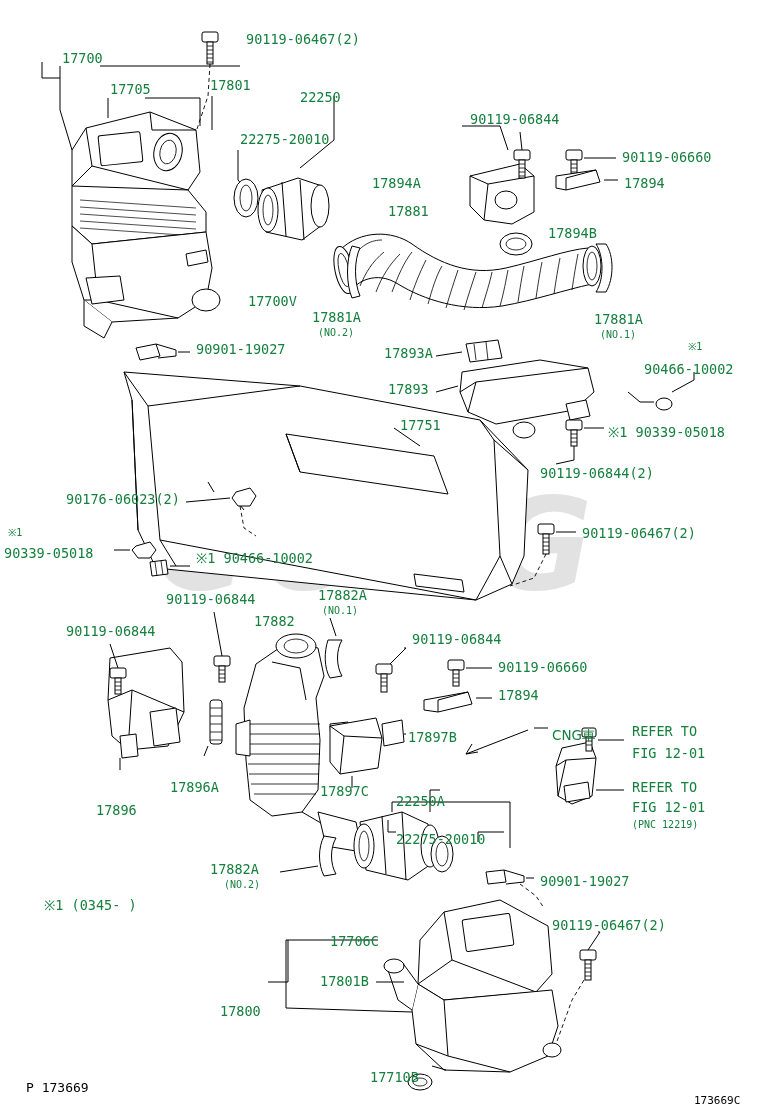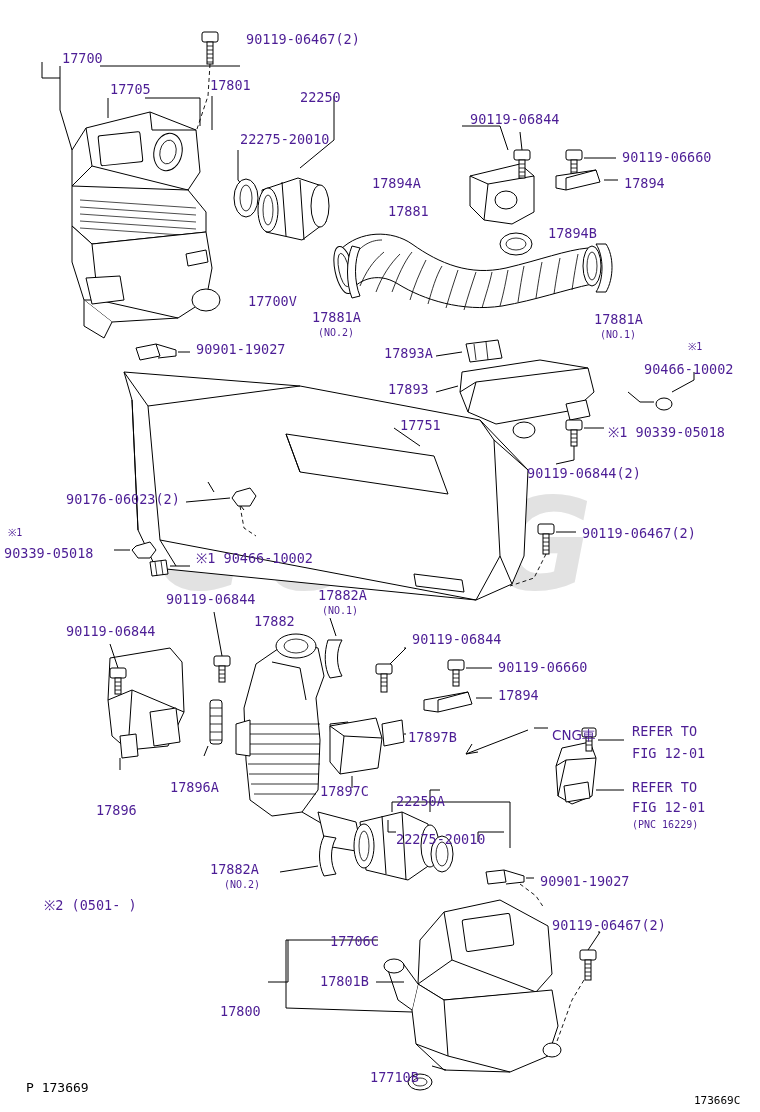--- a/index.html
+++ b/index.html
@@ -34,21 +34,21 @@
     font-weight: bold;
     font-style: italic;
     font-size: 128px;
     letter-spacing: 14px;
     color: #e2e2e2;
   }
   .lbl {
     position: absolute;
     font-family: "DejaVu Sans Mono", monospace;
     font-size: 13.5px;
-    color: #4c1d95;
+    color: #15803d;
     white-space: nowrap;
     letter-spacing: 0px;
   }
   .lbl.small {
     font-size: 10px;
   }
   .foot {
     position: absolute;
     font-family: "DejaVu Sans Mono", monospace;
     font-size: 13px;
@@ -471,21 +471,21 @@
   <div class="lbl small" style="left:318px; top:327px;">(NO.2)</div>
   <div class="lbl" style="left:594px; top:311px;">17881A</div>
   <div class="lbl small" style="left:600px; top:329px;">(NO.1)</div>
   <div class="lbl" style="left:196px; top:341px;">90901-19027</div>
   <div class="lbl" style="left:384px; top:345px;">17893A</div>
   <div class="lbl small" style="left:688px; top:339px;">※1</div>
   <div class="lbl" style="left:644px; top:361px;">90466-10002</div>
   <div class="lbl" style="left:388px; top:381px;">17893</div>
   <div class="lbl" style="left:400px; top:417px;">17751</div>
   <div class="lbl" style="left:608px; top:423px;">※1 90339-05018</div>
-  <div class="lbl" style="left:527px; top:465px;">90119-06844(2)</div>
+  <div class="lbl" style="left:540px; top:465px;">90119-06844(2)</div>
   <div class="lbl" style="left:66px; top:491px;">90176-06023(2)</div>
   <div class="lbl small" style="left:8px; top:525px;">※1</div>
   <div class="lbl" style="left:4px; top:545px;">90339-05018</div>
   <div class="lbl" style="left:196px; top:549px;">※1 90466-10002</div>
   <div class="lbl" style="left:582px; top:525px;">90119-06467(2)</div>
   <div class="lbl" style="left:318px; top:587px;">17882A</div>
   <div class="lbl small" style="left:322px; top:605px;">(NO.1)</div>
   <div class="lbl" style="left:166px; top:591px;">90119-06844</div>
   <div class="lbl" style="left:254px; top:613px;">17882</div>
   <div class="lbl" style="left:412px; top:631px;">90119-06844</div>
@@ -493,30 +493,30 @@
   <div class="lbl" style="left:498px; top:659px;">90119-06660</div>
   <div class="lbl" style="left:498px; top:687px;">17894</div>
   <div class="lbl" style="left:552px; top:727px; font-family:'DejaVu Sans', sans-serif;">CNG車</div>
   <div class="lbl" style="left:632px; top:723px;">REFER TO</div>
   <div class="lbl" style="left:632px; top:745px;">FIG 12-01</div>
   <div class="lbl" style="left:408px; top:729px;">17897B</div>
   <div class="lbl" style="left:320px; top:783px;">17897C</div>
   <div class="lbl" style="left:396px; top:793px;">22250A</div>
   <div class="lbl" style="left:632px; top:779px;">REFER TO</div>
   <div class="lbl" style="left:632px; top:799px;">FIG 12-01</div>
-  <div class="lbl small" style="left:632px; top:819px;">(PNC 16229)</div>
+  <div class="lbl small" style="left:632px; top:819px;">(PNC 12219)</div>
   <div class="lbl" style="left:96px; top:761px;margin-top:41px;">17896</div>
   <div class="lbl" style="left:170px; top:779px;">17896A</div>
   <div class="lbl" style="left:396px; top:831px;">22275-20010</div>
   <div class="lbl" style="left:210px; top:861px;">17882A</div>
   <div class="lbl small" style="left:224px; top:879px;">(NO.2)</div>
   <div class="lbl" style="left:540px; top:873px;">90901-19027</div>
   <div class="lbl" style="left:552px; top:917px;">90119-06467(2)</div>
   <div class="lbl" style="left:330px; top:933px;">17706C</div>
   <div class="lbl" style="left:220px; top:973px;margin-top:30px;">17800</div>
   <div class="lbl" style="left:320px; top:973px;">17801B</div>
   <div class="lbl" style="left:370px; top:1069px;">17710B</div>
 
-  <div class="lbl" style="left:44px; top:896px;">※2 (0501-    )</div>
+  <div class="lbl" style="left:44px; top:896px;">※1 (0345-    )</div>
   <div class="foot" style="left:26px; top:1080px;">P 173669</div>
   <div class="foot" style="left:694px; top:1094px; font-size:11px;">173669C</div>
 
 </div>
 
 </body></html>

